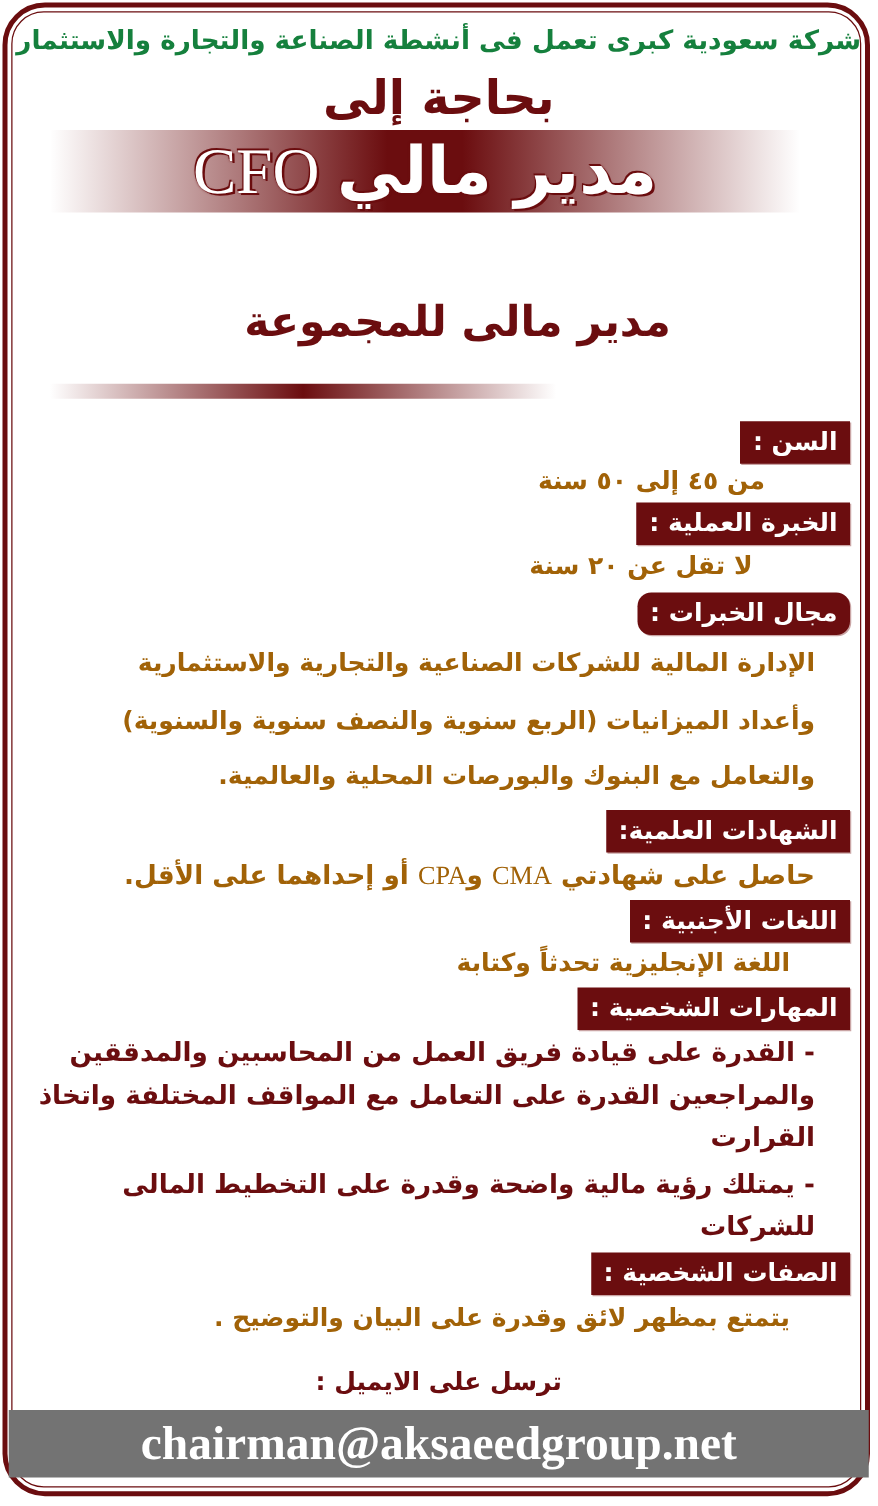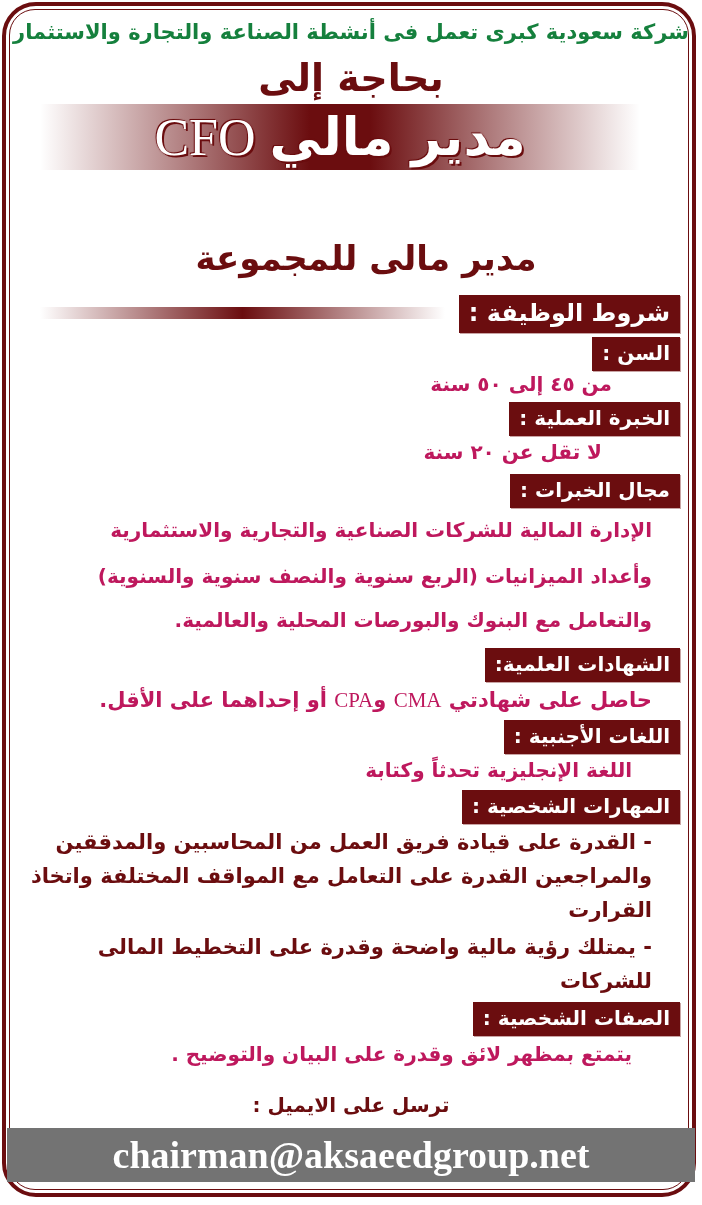--- a/index.html
+++ b/index.html
@@ -19,21 +19,21 @@
          background: linear-gradient(to right, rgba(107,13,15,0) 0%, rgba(107,13,15,0.55) 25%, #6b0d0f 45%, #6b0d0f 55%, rgba(107,13,15,0.55) 75%, rgba(107,13,15,0) 100%);
          display: flex; align-items: center; justify-content: center; direction: rtl; }
   .banner-text { font-size: 52px; font-weight: bold; color: #ffffff;
          text-shadow: 0 0 2px #6b0d0f, 2px 2px 0 #6b0d0f, -1px -1px 0 #6b0d0f; }
   .banner-en { font-family: "Liberation Serif", serif; font-weight: normal; margin-right: 14px; }
 
   .label { position: absolute; right: 22px; background: #6b0d0f; color: #ffffff;
          font-weight: bold; font-size: 20px; padding: 2px 10px 4px 10px; white-space: nowrap;
          line-height: 28px; box-shadow: 1px 1px 0 #c9a4a4; }
   .line { position: absolute; right: 40px; white-space: nowrap; font-weight: bold;
-         color: #be185d; font-size: 20px; }
+         color: #a16207; font-size: 20px; }
   .para2 { position: absolute; right: 50px; width: 630px; font-weight: bold; color: #6b0d0f;
          font-size: 21px; line-height: 34px; text-align: right; }
   .title-main { position: absolute; top: 238px; left: 0; width: 680px; text-align: center;
          font-size: 34px; font-weight: bold; color: #6b0d0f; padding-left: 26px; }
   .divider { position: absolute; top: 307px; left: 40px; width: 405px; height: 12px;
          background: linear-gradient(to right, rgba(107,13,15,0) 0%, #6b0d0f 50%, rgba(107,13,15,0) 100%); }
   .latin { font-family: "Liberation Serif", serif; font-weight: normal; }
 
   .email-label { position: absolute; top: 1093px; left: 0; width: 702px; text-align: center;
          font-size: 20px; font-weight: bold; color: #6b0d0f; }
@@ -54,29 +54,28 @@
   <div class="need">بحاجة إلى</div>
 
   <div class="banner">
     <span class="banner-text">مدير مالي</span>
     <span class="banner-text banner-en">CFO</span>
   </div>
 
   <div class="title-main">مدير مالى للمجموعة</div>
 
   <div class="divider"></div>
-  <div class="label" style="top:295px; font-size:24px; line-height:32px;">شروط الوظيفة :</div>
 
   <div class="label" style="top:337px;">السن :</div>
   <div class="line" style="top:372px; right:90px;">من ٤٥ إلى ٥٠ سنة</div>
 
   <div class="label" style="top:402px;">الخبرة العملية :</div>
   <div class="line" style="top:440px; right:100px;">لا تقل عن ٢٠ سنة</div>
 
-  <div class="label" style="top:474px;">مجال الخبرات :</div>
+  <div class="label" style="top:474px;border-radius:11px;">مجال الخبرات :</div>
   <div class="line" style="top:518px; right:50px;">الإدارة المالية للشركات الصناعية والتجارية والاستثمارية</div>
   <div class="line" style="top:564px; right:50px;">وأعداد الميزانيات (الربع سنوية والنصف سنوية والسنوية)</div>
   <div class="line" style="top:608px; right:50px;">والتعامل مع البنوك والبورصات المحلية والعالمية.</div>
 
   <div class="label" style="top:648px;">الشهادات العلمية:</div>
   <div class="line" style="top:688px; right:50px; font-size:21px;">
     <span>حاصل على شهادتي</span>
     <span class="latin">CMA</span><span> و</span><span class="latin">CPA</span><span> أو إحداهما على الأقل.</span>
   </div>
 

